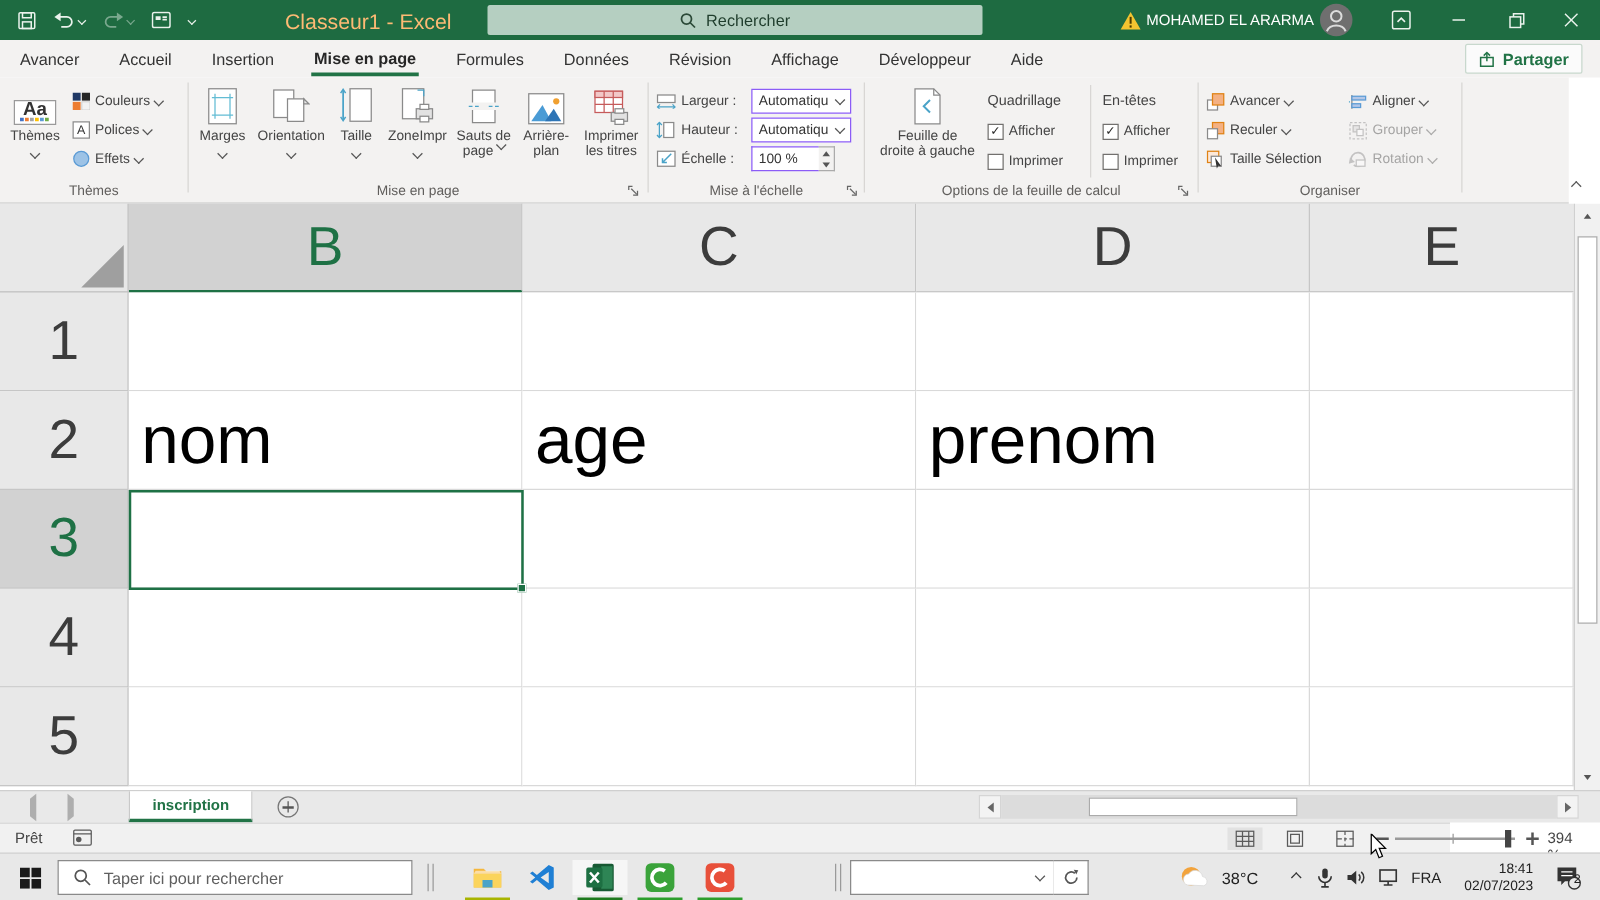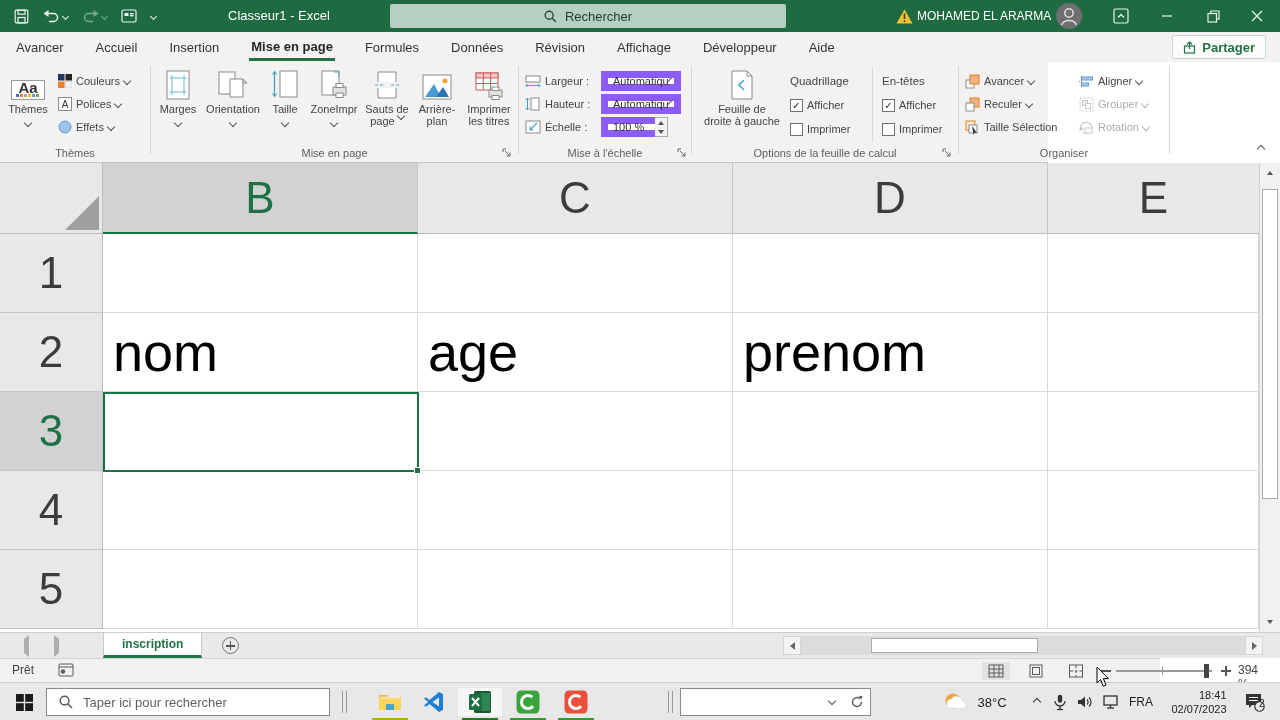--- a/index.html
+++ b/index.html
@@ -7,21 +7,21 @@
     font-family:"Liberation Sans", sans-serif; background:#fff; }
   .abs { position:absolute; }
   #stage { position:relative; width:1280px; height:720px; background:#fff; }
 
   
   #titlebar { position:absolute; left:0; top:0; width:1280px; height:32px;
     background:#1e6b41; display:flex; align-items:center; color:#fff; }
   .qat { display:flex; align-items:center; gap:14px; padding-left:14px; }
   .qat .btn { display:flex; align-items:center; gap:3px; cursor:default; }
   .dim { opacity:.45; }
-  .ttl { position:absolute; left:228px; top:8px; font-size:13px; color:#ffffff; }
+  .ttl { position:absolute; left:228px; top:8px; font-size:17px; color:#fdba74; }
   #tb-search { position:absolute; left:390px; top:4px; width:396px; height:24px;
     background:#b5cfc1; border-radius:2px; display:flex; align-items:center;
     justify-content:center; gap:8px; color:#1f3d2c; font-size:13px; }
   #tb-user { position:absolute; left:896px; top:0; height:32px; display:flex;
     align-items:center; gap:4px; font-size:12px; }
   .wbtn { position:absolute; top:0; width:46px; height:32px; display:flex;
     align-items:center; justify-content:center; }
   .chv { display:inline-block; width:6px; height:6px;
     border-right:1.4px solid #555; border-bottom:1.4px solid #555;
     transform:rotate(45deg); }
@@ -34,36 +34,36 @@
   .rtab { font-size:13px; color:#333; padding:6px 2px; margin-right:28px;
     white-space:nowrap; }
   .rtab.first { margin-left:14px; }
   .rtab.active { font-weight:700; color:#262626; border-bottom:3px solid #217346;
     padding-bottom:4px; }
   #share { position:absolute; right:14px; top:3px; height:24px; display:flex;
     align-items:center; gap:6px; border:1px solid #c8d8cd; background:#fbfbfb;
     padding:0 10px; color:#217346; font-size:13px; font-weight:700; border-radius:2px;}
 
   
-  #ribbon { position:absolute; left:0; top:62px; width:1048px; height:101px;
+  #ribbon { position:absolute; left:0; top:62px; width:1255px; height:101px;
     background:#f3f2f1; border-bottom:1px solid #c6c6c6; }
   .grp { position:absolute; top:0; height:100px; }
   .gdiv { position:absolute; top:4px; width:1px; height:88px; background:#d8d6d4; }
   .glabel { position:absolute; bottom:3px; left:0; right:0; text-align:center;
     font-size:11px; color:#605e5c; white-space:nowrap; }
   .launcher { position:absolute; bottom:4px; }
   .rb { position:absolute; top:4px; display:flex; flex-direction:column;
     align-items:center; text-align:center; font-size:11px; color:#444;
     line-height:12px; }
   .rb .ic { height:34px; display:flex; align-items:flex-end; justify-content:center;
     margin-bottom:3px; }
   .rs { position:absolute; display:flex; align-items:center; gap:4px;
     font-size:11px; color:#444; white-space:nowrap; height:22px; }
   .ddbox { display:flex; align-items:center; justify-content:space-between;
-    background:#fff; border:7px solid #8b5cf6; font-size:11px; color:#333;
+    background:#fff; border:1px solid #8b5cf6; font-size:11px; color:#333;
     padding:0 5px; height:20px; }
   .cb { width:13px; height:13px; border:1px solid #72706e; background:#fff;
     display:inline-flex; align-items:center; justify-content:center;
     font-size:10px; color:#201f1e; flex:none; }
   .cb.checked::after { content:"✓"; }
   .spin { width:13px; height:20px; border:1px solid #ababab; border-left:none;
     display:flex; flex-direction:column; }
   .spin span { flex:1; display:flex; align-items:center; justify-content:center; }
   .tri-u { width:0; height:0; border-left:3px solid transparent;
     border-right:3px solid transparent; border-bottom:4px solid #555; }

